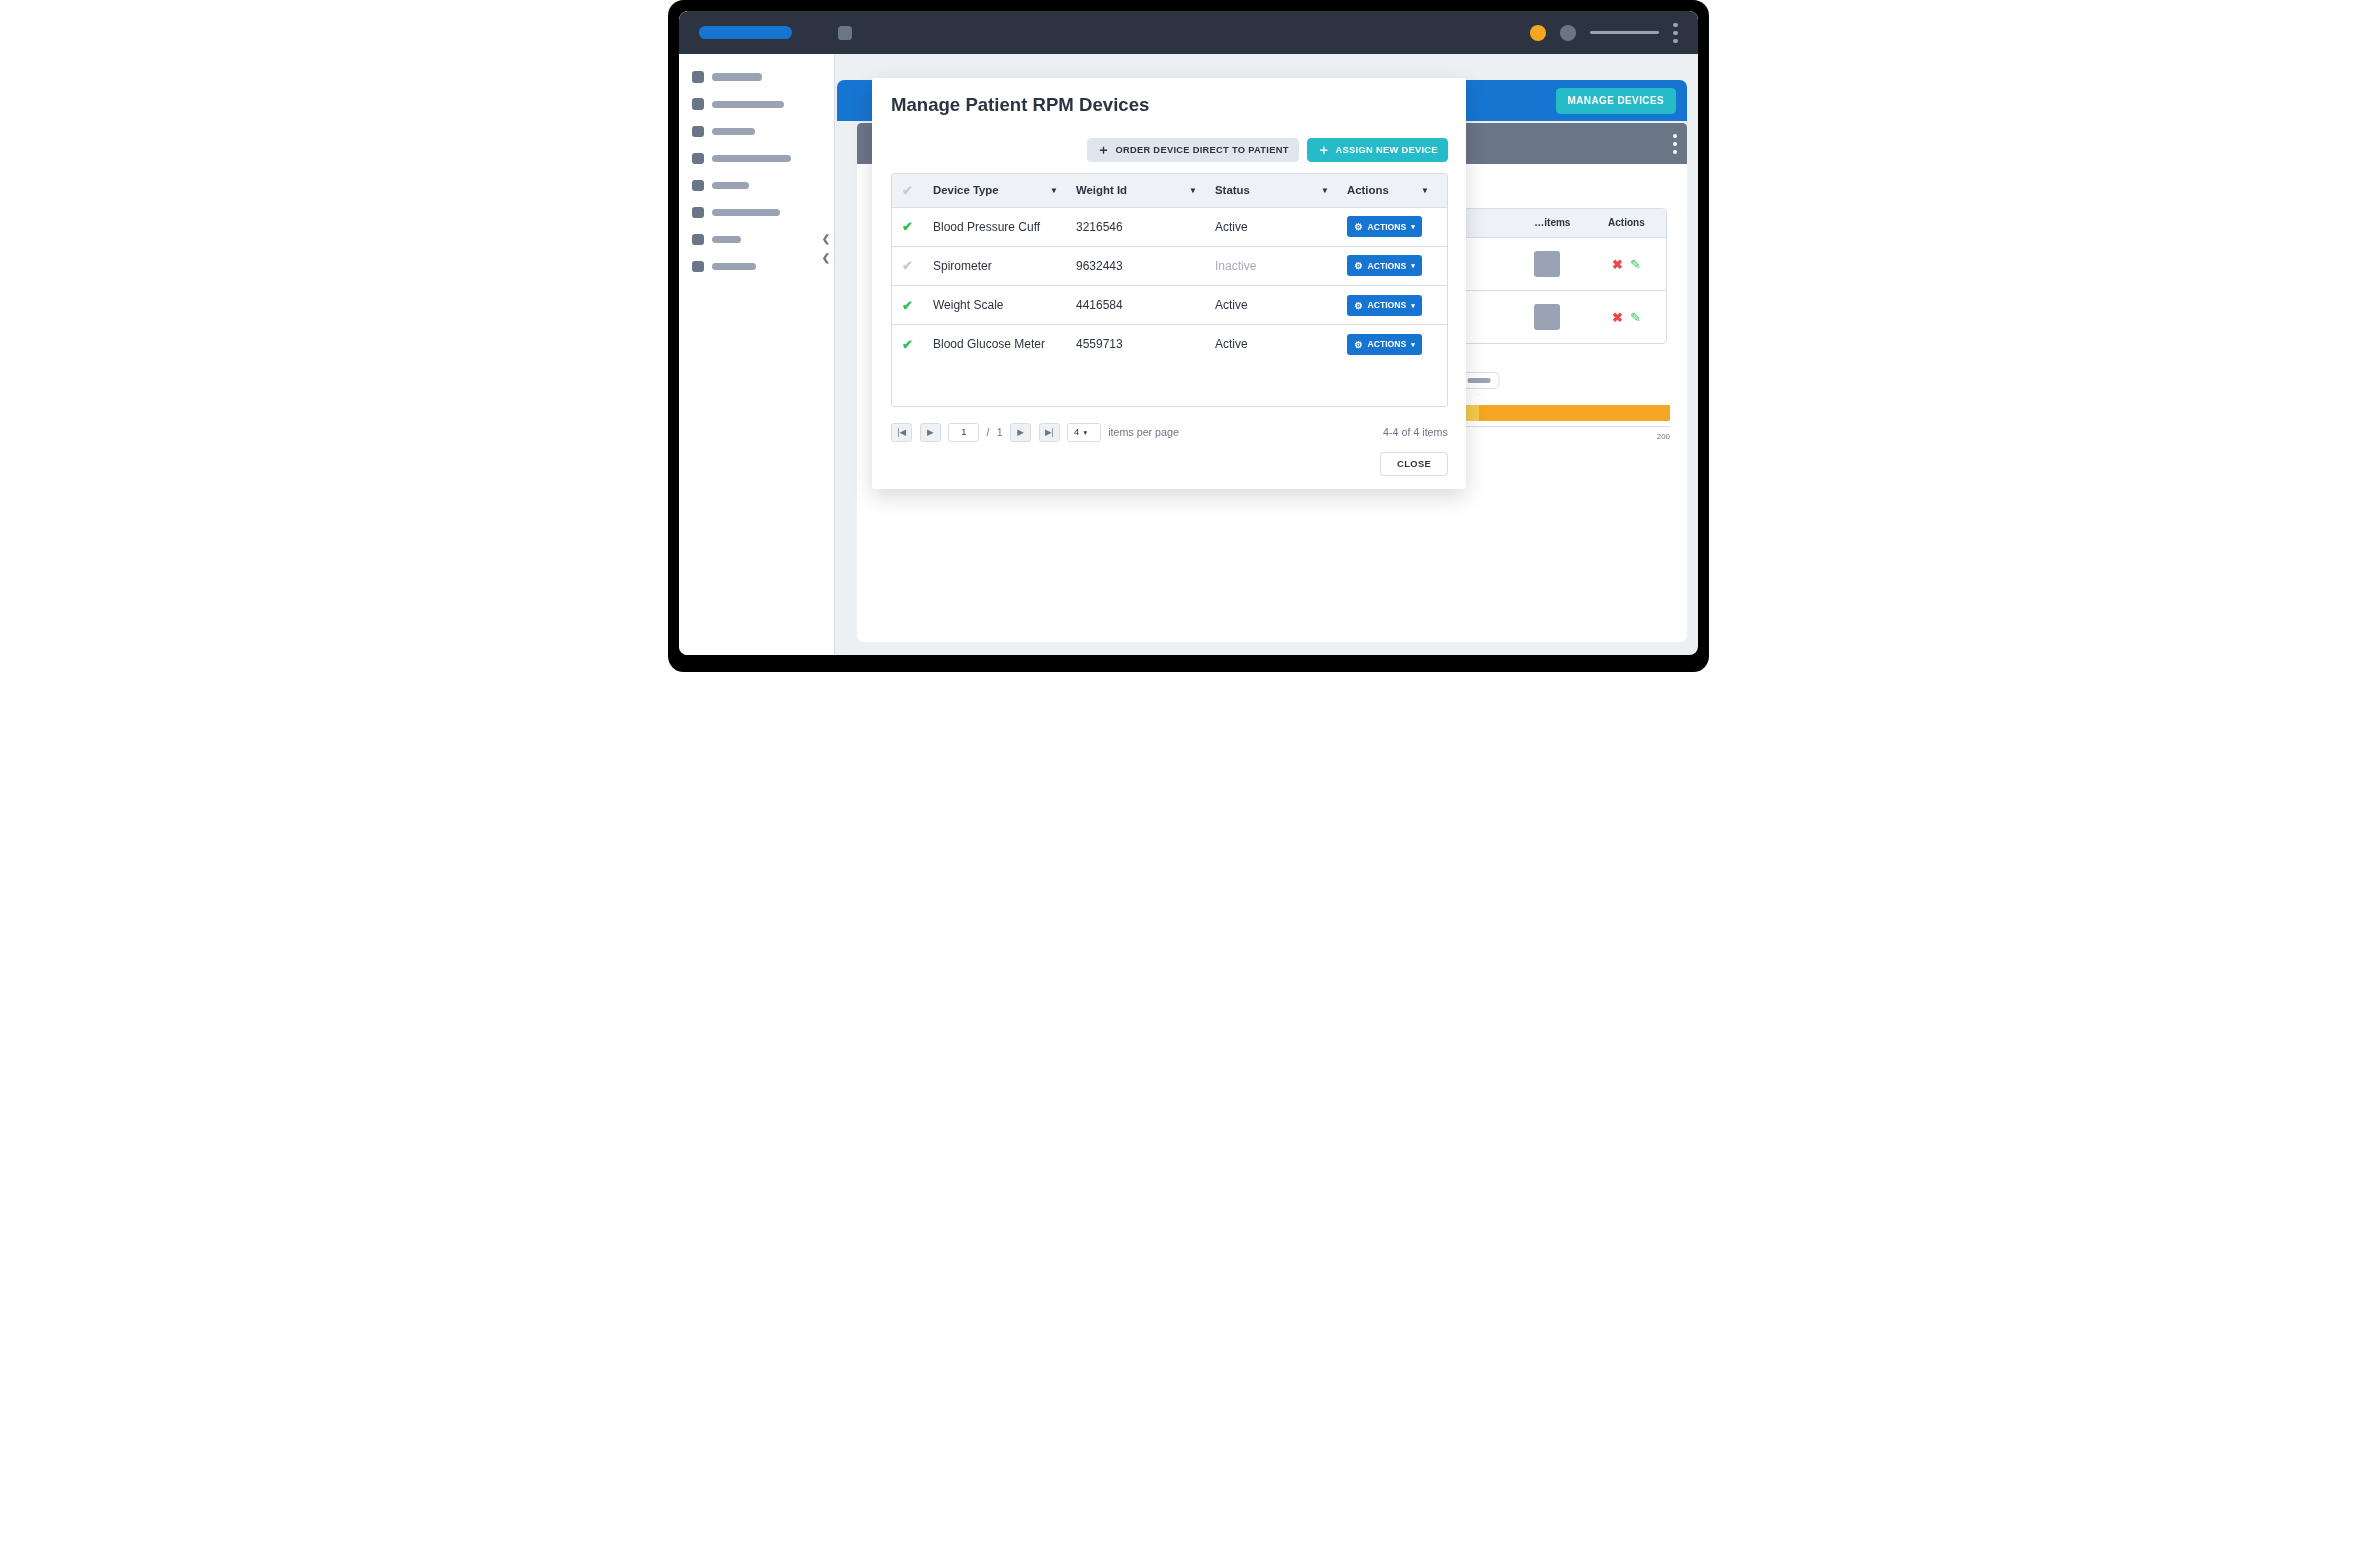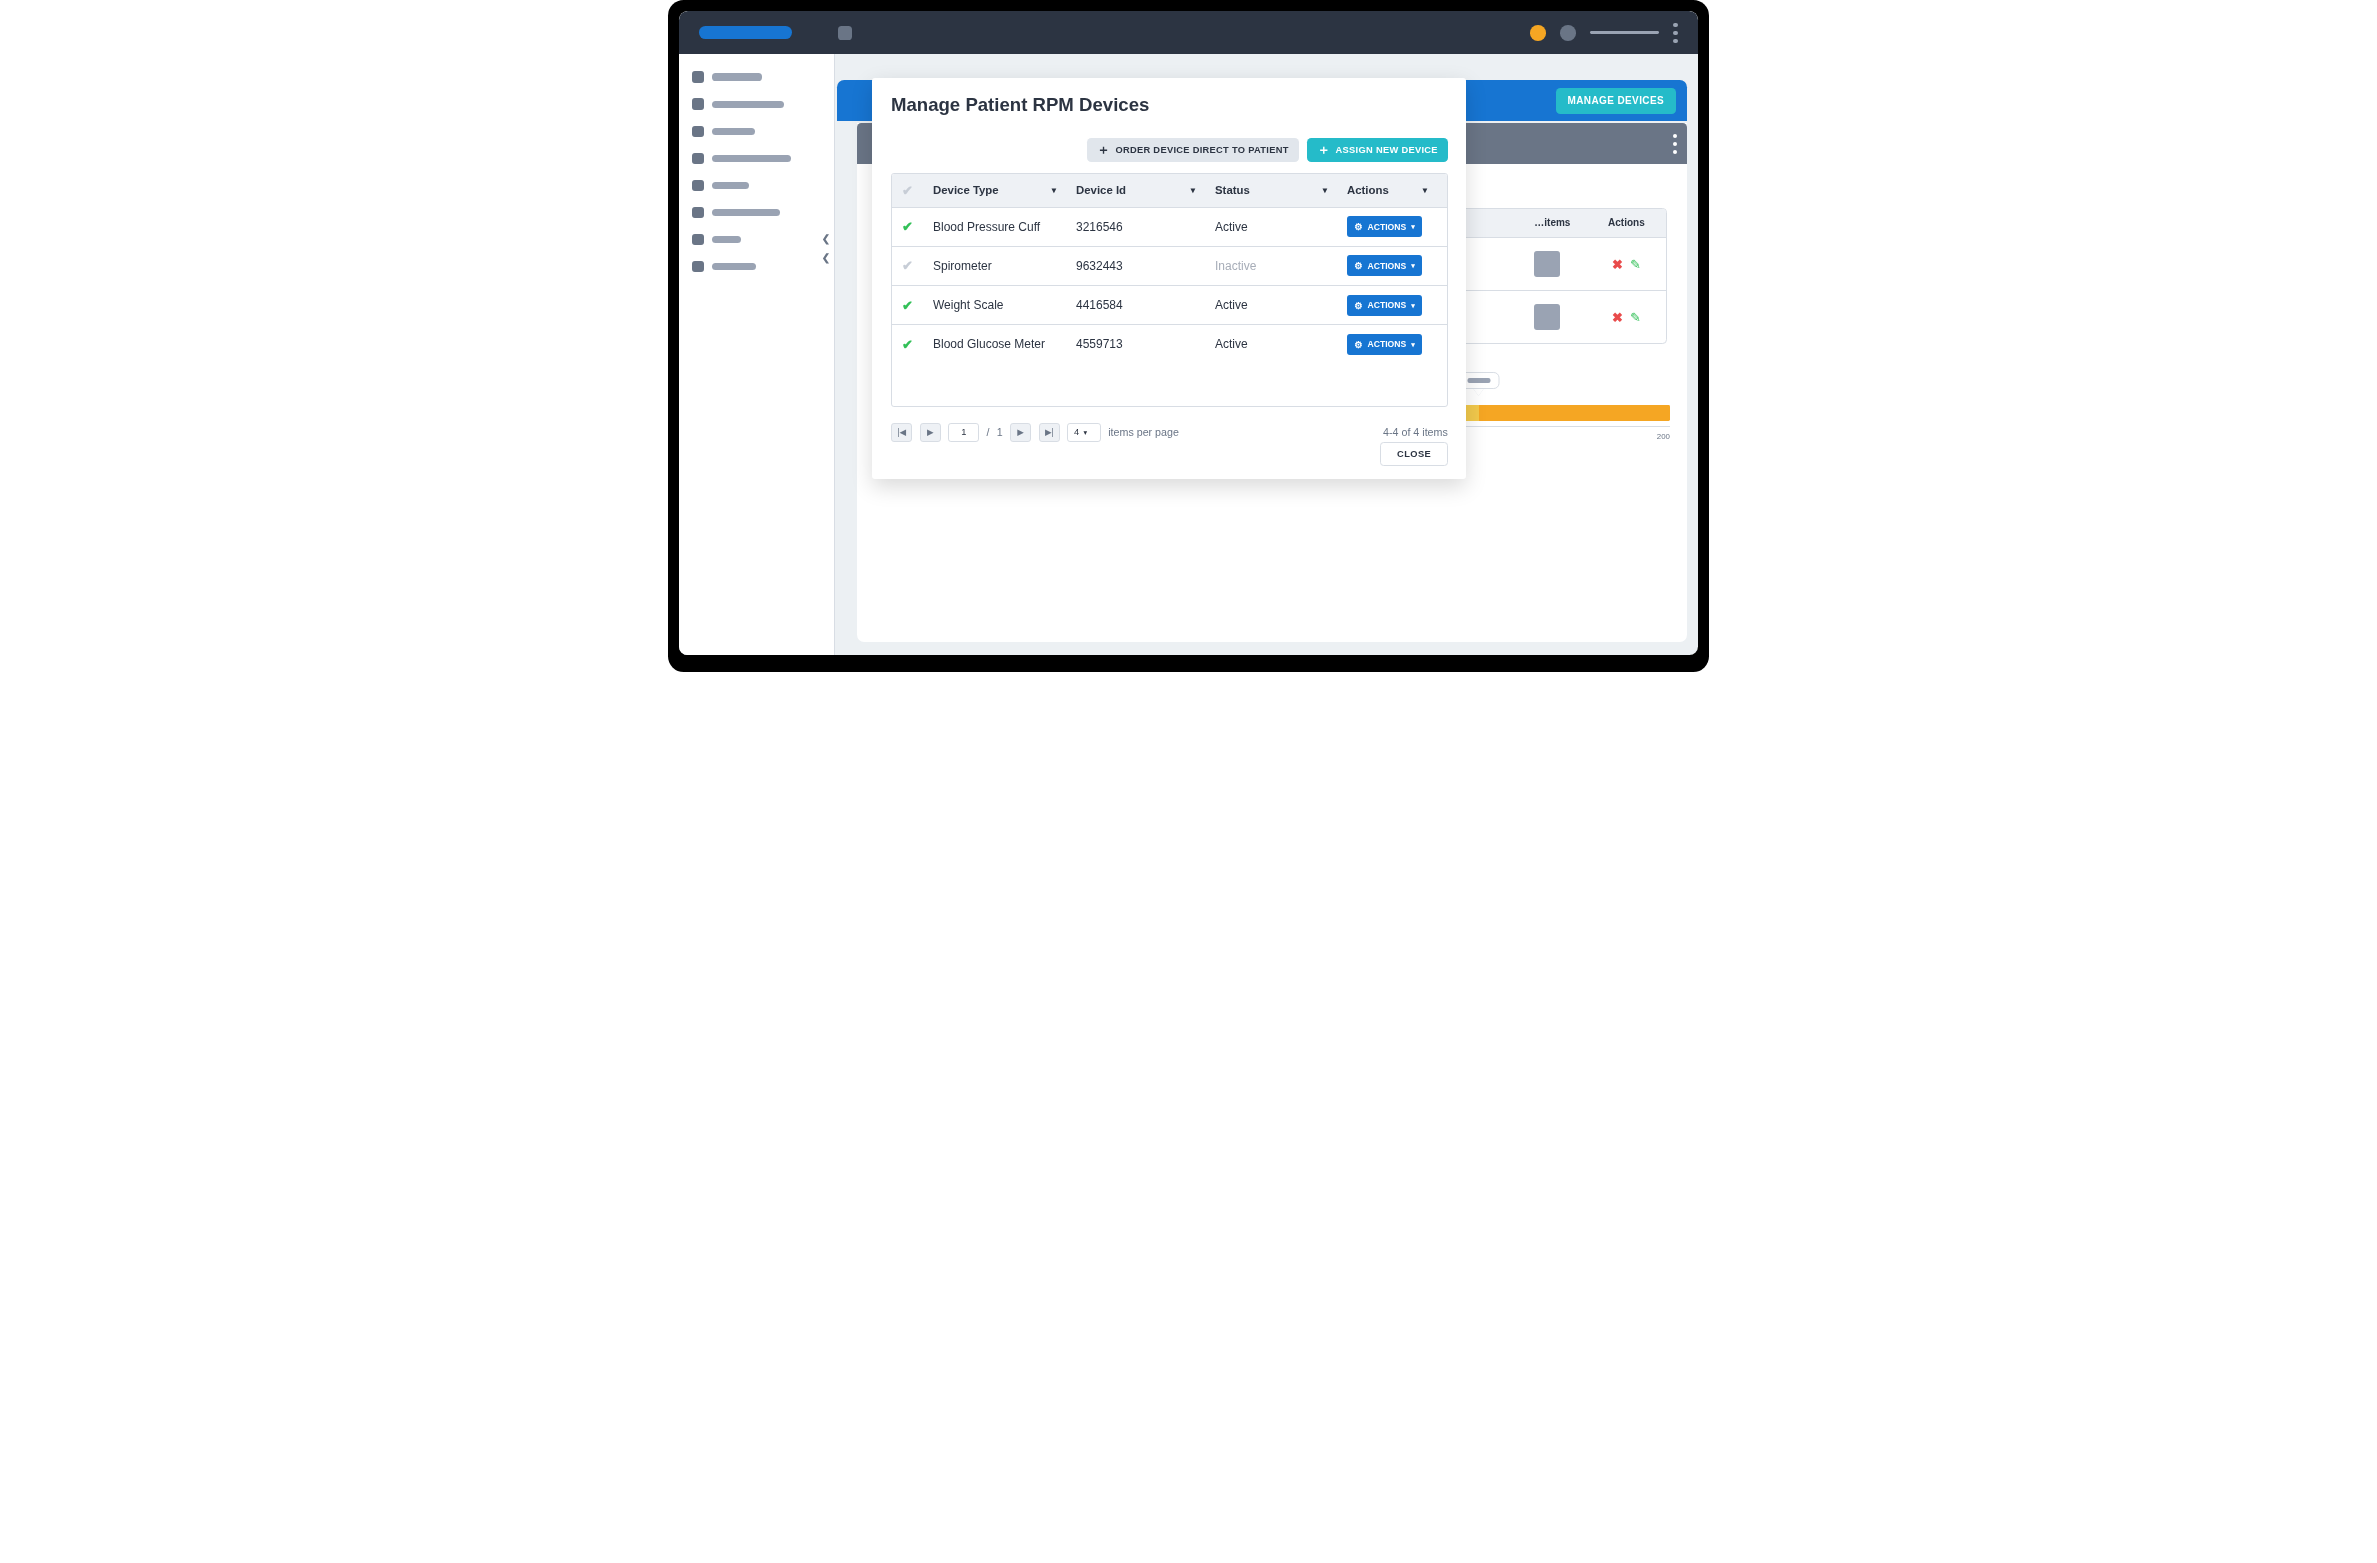--- a/index.html
+++ b/index.html
@@ -109,21 +109,21 @@
   .datarow{border-top:0.7px solid var(--border);color:var(--dark);font-size:12px}
   .inactive{color:#a7adb8}
   .actbtn{display:inline-flex;align-items:center;gap:5px;background:var(--blue);color:#fff;border-radius:2.9px;padding:5px 7.2px;font-weight:700;font-size:8.6px}
   .actbtn .gear{font-size:9.3px}
   .actbtn .chev{font-size:7.2px}
   .pager{display:flex;align-items:center;gap:7.2px;margin-top:15.7px;color:var(--slate);font-size:10.7px}
   .pgbtn{width:21.5px;height:18.6px;border:0.7px solid var(--border);background:#eef1f5;border-radius:2.9px;display:flex;align-items:center;justify-content:center;font-size:8.6px;color:var(--slate)}
   .pginput{width:31px;height:18.6px;border:0.7px solid var(--border);border-radius:2.9px;text-align:center;font-size:9.3px;color:var(--dark)}
   .pgselect{height:18.6px;border:0.7px solid var(--border);border-radius:2.9px;padding:0 13px 0 5.7px;font-size:9.3px;color:var(--dark);display:flex;align-items:center;gap:4.3px}
   .pager .spacer{flex:1}
-  .closebtn{float:right;border:0.7px solid var(--border);background:#fff;color:var(--dark);padding:6.4px 15.7px;border-radius:3.6px;font-weight:700;letter-spacing:0.4px;font-size:9.3px;cursor:pointer}
+  .closebtn{float:right;margin-top:10px;border:0.7px solid var(--border);background:#fff;color:var(--dark);padding:6.4px 15.7px;border-radius:3.6px;font-weight:700;letter-spacing:0.4px;font-size:9.3px;cursor:pointer}
 </style>
 </head>
 <body>
 
 <div class="frame">
   <div class="app">
 
     <div class="topbar">
       <div class="brandpill"></div>
       <div style="width:17px"></div>
@@ -300,21 +300,21 @@
       <div class="dtable">
         <div class="drow dhead">
           <div class="col1">
               <span class="check ck-off">✔</span>
             </div>
           <div class="col2 hcell">
               <span>Device Type</span>
               <span class="chev">▾</span>
             </div>
           <div class="col3 hcell">
-              <span>Device Id</span>
+              <span>Weight Id</span>
               <span class="chev">▾</span>
             </div>
           <div class="col4 hcell">
               <span>Status</span>
               <span class="chev">▾</span>
             </div>
           <div class="col5 hcell">
               <span>Actions</span>
               <span class="chev">▾</span>
             </div>

